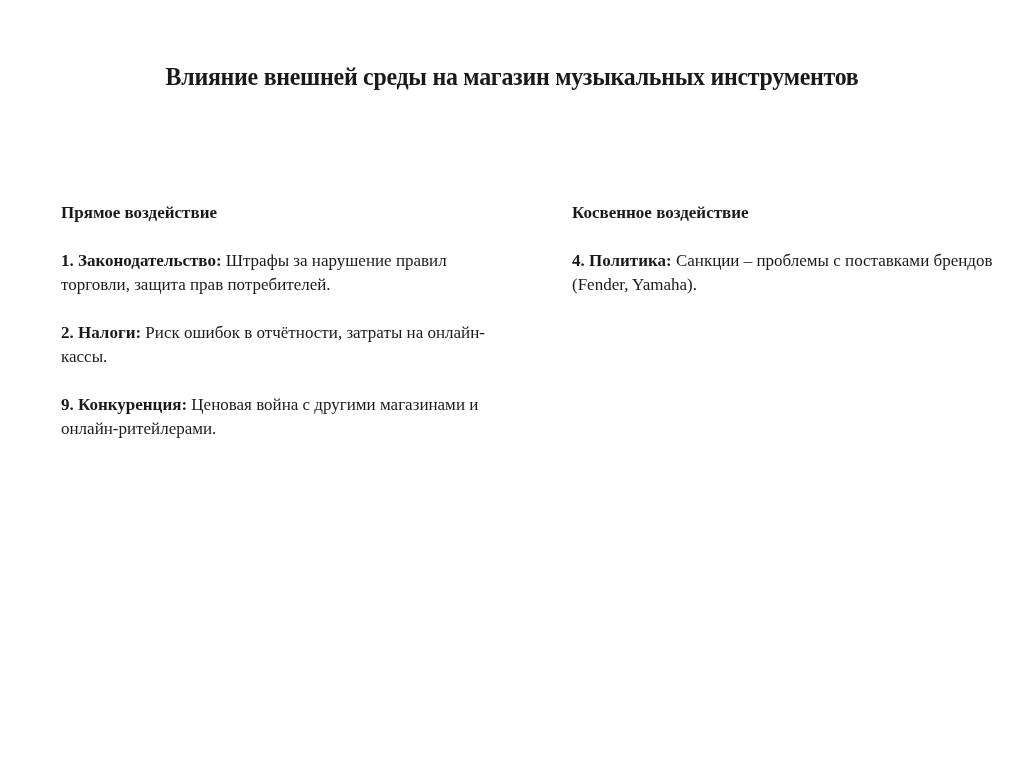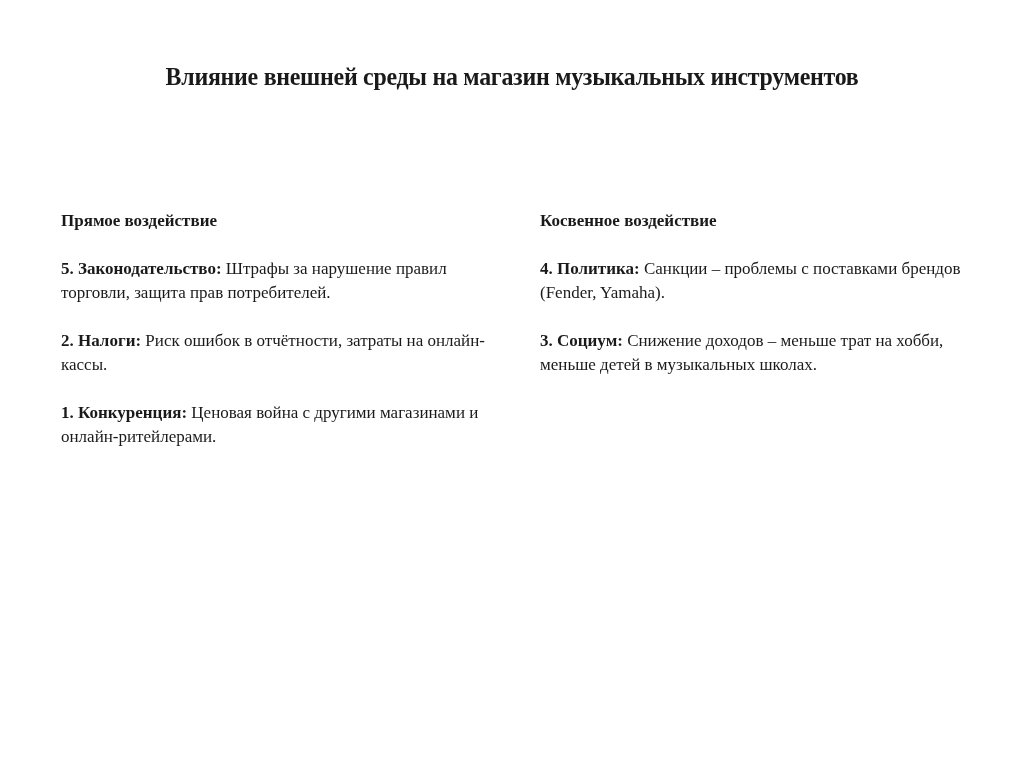--- a/index.html
+++ b/index.html
@@ -1,43 +1,40 @@
 <!DOCTYPE html>
 <html><head>
   <meta charset="utf-8">
   <style>
     html, body { margin: 0; padding: 0; background: #ffffff; }
     body { width: 1024px; height: 767px; position: relative; overflow: hidden; font-family: "Liberation Serif", serif; color: #1a1a1a; }
     .title { position: absolute; left: 0; top: 62px; width: 1024px; text-align: center; font-size: 26px; font-weight: bold; letter-spacing: -0.3px; transform: scaleX(0.92); transform-origin: center; }
     .col { position: absolute; top: 197px; width: 440px; font-size: 17px; line-height: 24px; }
     .col.left { left: 61px; }
-    .col.right { left: 540px; }
-    .col-heading { font-weight: bold; margin: 12px 0 24px 0; }
+    .col.right { left: 572px; }
+    .col-heading { font-weight: bold; margin: 4px 0 24px 0; }
     .item { margin: 0 0 24px 0; }
     .item-label { font-weight: bold; }
   </style>
 </head>
 <body>
 
 <div class="title">Влияние внешней среды на магазин музыкальных инструментов</div>
 
 <div class="col left">
   <div class="col-heading">Прямое воздействие</div>
   <div class="item">
-    <span class="item-label">5. Законодательство:</span><span> Штрафы за нарушение правил торговли, защита прав потребителей.</span>
+    <span class="item-label">1. Законодательство:</span><span> Штрафы за нарушение правил торговли, защита прав потребителей.</span>
   </div>
   <div class="item">
     <span class="item-label">2. Налоги:</span><span> Риск ошибок в отчётности, затраты на онлайн-кассы.</span>
   </div>
   <div class="item">
-    <span class="item-label">1. Конкуренция:</span><span> Ценовая война с другими магазинами и онлайн-ритейлерами.</span>
+    <span class="item-label">9. Конкуренция:</span><span> Ценовая война с другими магазинами и онлайн-ритейлерами.</span>
   </div>
 </div>
 
 <div class="col right">
   <div class="col-heading">Косвенное воздействие</div>
   <div class="item">
     <span class="item-label">4. Политика:</span><span> Санкции – проблемы с поставками брендов (Fender, Yamaha).</span>
   </div>
-  <div class="item">
-    <span class="item-label">3. Социум:</span><span> Снижение доходов – меньше трат на хобби, меньше детей в музыкальных школах.</span>
-  </div>
 </div>
 
 </body></html>

